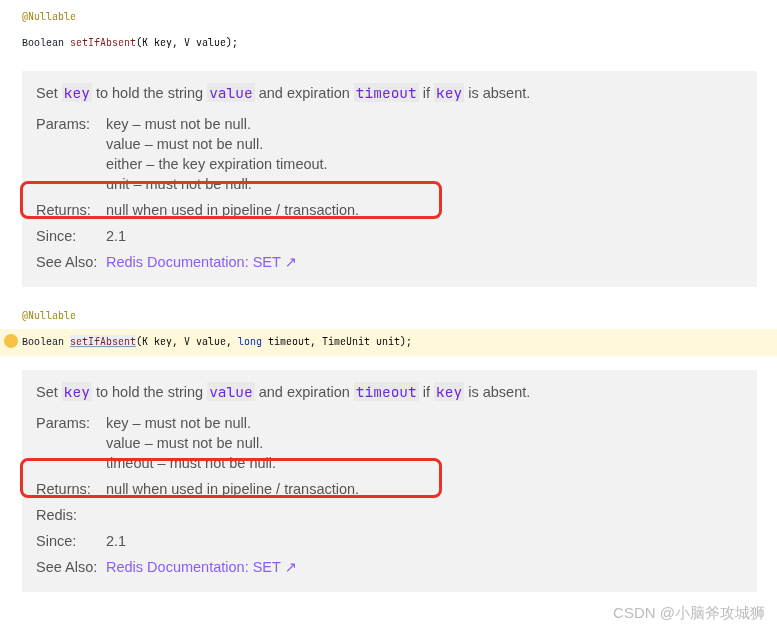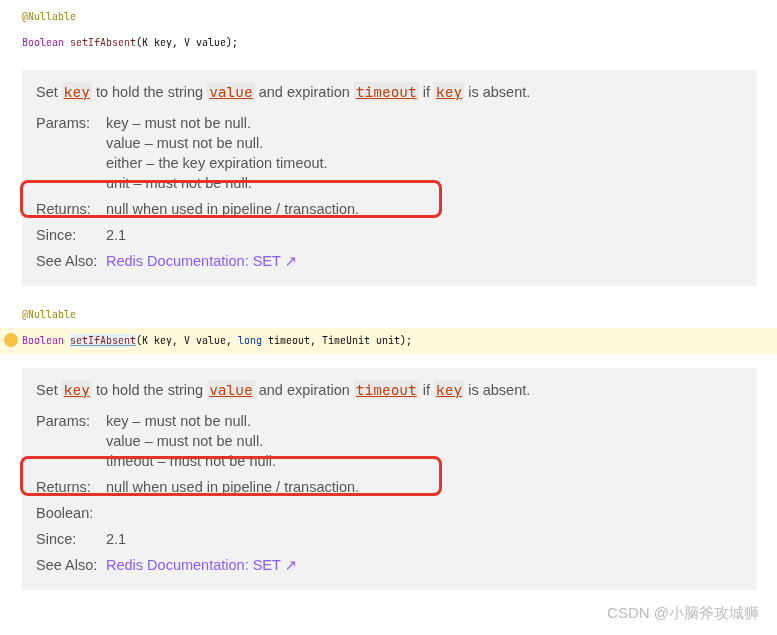--- a/index.html
+++ b/index.html
@@ -12,21 +12,21 @@
     width: 777px;
   }
   .code-line {
     font-family: "JetBrains Mono", Consolas, monospace;
     font-size: 10px;
     white-space: pre;
     padding: 2px 0 2px 22px;
     line-height: 22px;
   }
   .annotation { color: #9e880d; }
-  .ret-type { color: #a21caf; }
+  .ret-type { color: #0f172a; font-family: Liberation Mono, monospace; }
   .method { color: #7f1d1d; margin-top: 16px; }
   .paren { color: #080808; }
   .kw { color: #0033b3; }
   .plain { color: #080808; }
   .highlight-bg { background: #fff8db; }
   .method-under {
     background: #e6eef6;
     text-decoration: underline;
     text-decoration-color: #7ca0c9;
   }
@@ -40,23 +40,22 @@
     font-family: "Segoe UI", Arial, sans-serif;
     position: relative;
   }
   .doc-summary {
     margin-bottom: 8px;
     color: #555;
   }
   .doc-summary .mono, .doc-row .mono {
     font-family: "JetBrains Mono", Consolas, monospace;
     background: #e9e9e9;
-    color: #c2410c;
+    color: #6d28d9;
     padding: 0 2px;
-    text-decoration: underline;
   }
   .doc-row {
     display: flex;
     padding: 3px 0;
   }
   .doc-label {
     width: 70px;
     flex-shrink: 0;
     color: #555;
   }
@@ -80,21 +79,21 @@
     position: absolute;
     left: 4px;
     width: 14px;
     height: 14px;
     background: #f6c243;
     border-radius: 50%;
     margin-top: 3px;
   }
   .watermark {
     position: fixed;
-    right: 18px;
+    right: 12px;
     bottom: 12px;
     color: #bcbcbc;
     font-size: 15px;
     font-family: Arial, sans-serif;
   }
   .top-gap { height: 4px; }
 </style>
 </head>
 <body>
 
@@ -146,21 +145,21 @@
       <div>key – must not be null.</div>
       <div>value – must not be null.</div>
       <div>timeout – must not be null.</div>
     </div>
   </div>
   <div class="doc-row">
     <div class="doc-label">Returns:</div>
     <div class="doc-val">null when used in pipeline / transaction.</div>
   </div>
   <div class="doc-row">
-    <div class="doc-label">Boolean:</div>
+    <div class="doc-label">Redis:</div>
   </div>
   <div class="doc-row">
     <div class="doc-label">Since:</div>
     <div class="doc-val">2.1</div>
   </div>
   <div class="doc-row">
     <div class="doc-label">See Also:</div>
     <div class="doc-val"><span class="link">Redis Documentation: SET</span> <span class="link arrow">↗</span></div>
   </div>
   <div class="highlight-box" style="left:-2px; top:88px; width:416px; height:34px;"></div>

